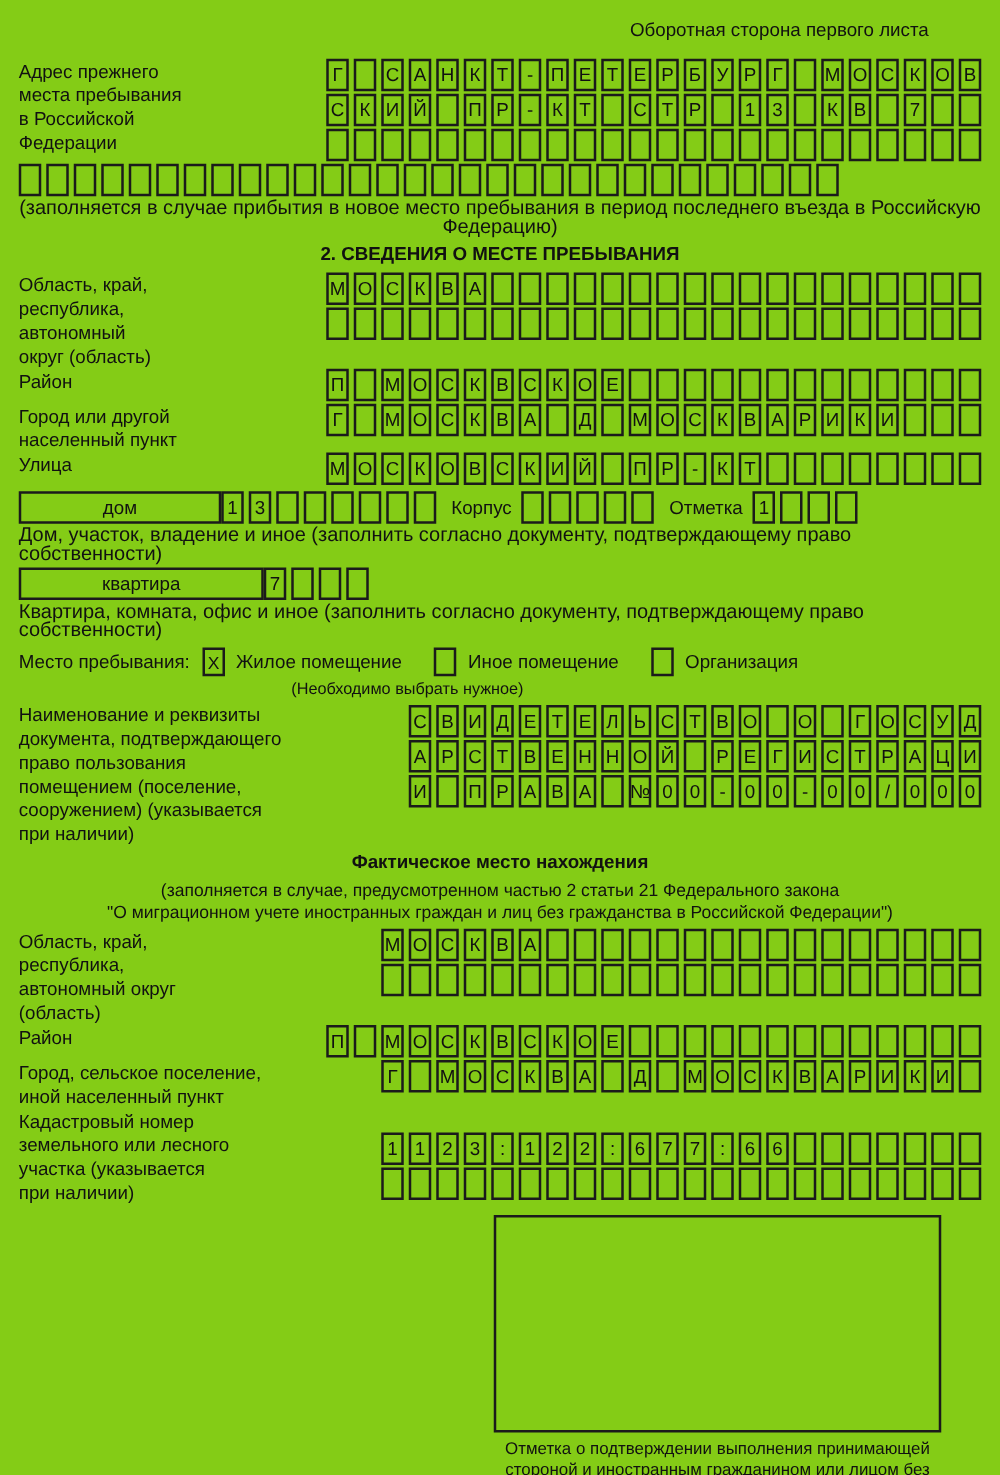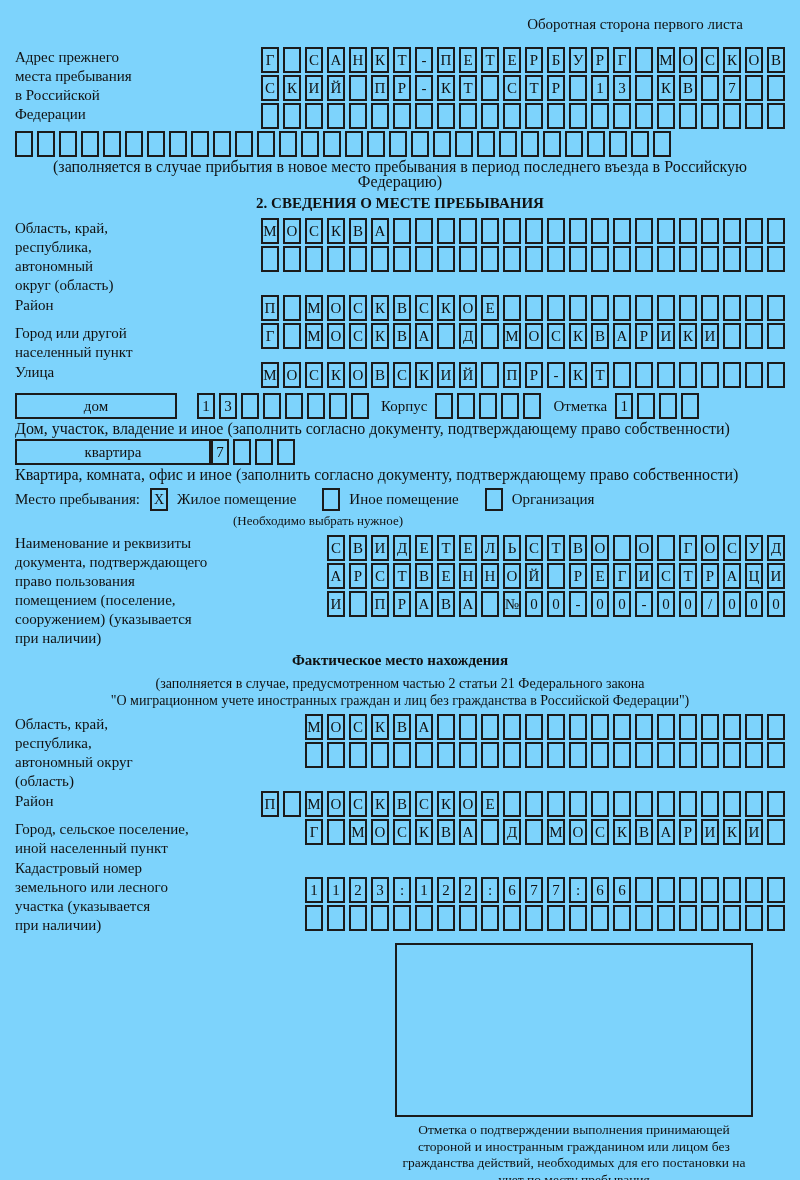--- a/index.html
+++ b/index.html
@@ -1,23 +1,23 @@
 <!DOCTYPE html>
 <html><head>
 <meta charset="utf-8">
 <style>
   * { margin:0; padding:0; box-sizing:border-box; }
   html,body { background:#fff; }
   .page {
     position:relative;
     width:800px; height:1180px;
     margin:0 auto;
-    background:#7dd3fc;
+    background:#84cc16;
     color:#111;
-    font-family:Liberation Serif, serif;
+    font-family:Liberation Sans, sans-serif;
     font-size:15px;
     padding:16px 15px 10px 15px;
     overflow:hidden;
   }
   .hdr { text-align:right; padding-right:42px; font-size:15px; margin-bottom:14px; }
 
   .frow { display:flex; align-items:flex-start; }
   .flabel { flex:1 1 auto; line-height:19px; font-size:15px; padding-top:1px; }
   .grids { flex:0 0 auto; display:flex; flex-direction:column; align-items:flex-end; }
   .cellrow { display:flex; flex-wrap:nowrap; margin-bottom:2px; }
@@ -35,21 +35,21 @@
   .cap { font-size:16px; line-height:15px; }
   .cap.center { text-align:center; }
   .sect-title { text-align:center; font-weight:bold; font-size:15px; margin:6px 0 6px 0; }
 
   .houserow { display:flex; align-items:center; margin:3px 0 2px 0; }
   .labelbox {
     border:2px solid #1b1b1b; height:26px;
     display:flex; align-items:center; justify-content:center;
     font-size:15px;
   }
-  .labelbox.dom { width:162px; margin-right:20px; }
+  .labelbox.dom { width:162px; margin-right:0; }
   .labelbox.kvart { width:196px; margin-right:0; }
   .inline-lbl { margin:0 8px 0 12px; font-size:15px; }
 
   .mesto { display:flex; align-items:center; margin:6px 0 2px 0; }
   .chk {
     width:18px; height:23px; border:2px solid #1b1b1b;
     display:flex; align-items:center; justify-content:center;
     font-size:14px; flex:0 0 auto;
   }
   .opt-lbl { margin-left:9px; margin-right:26px; }

